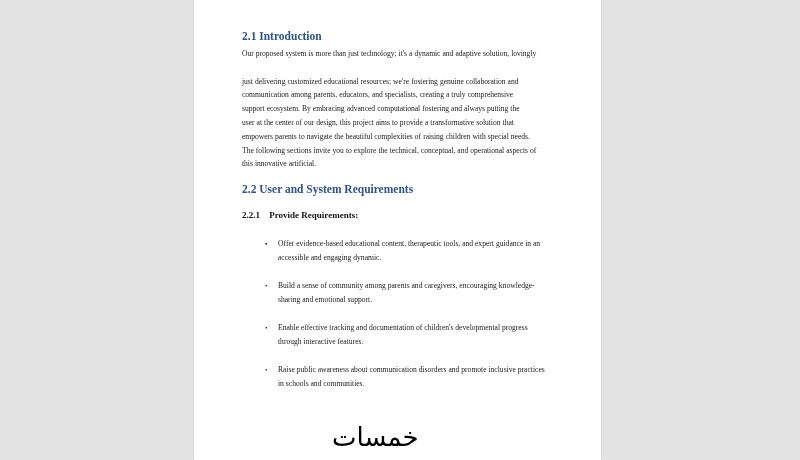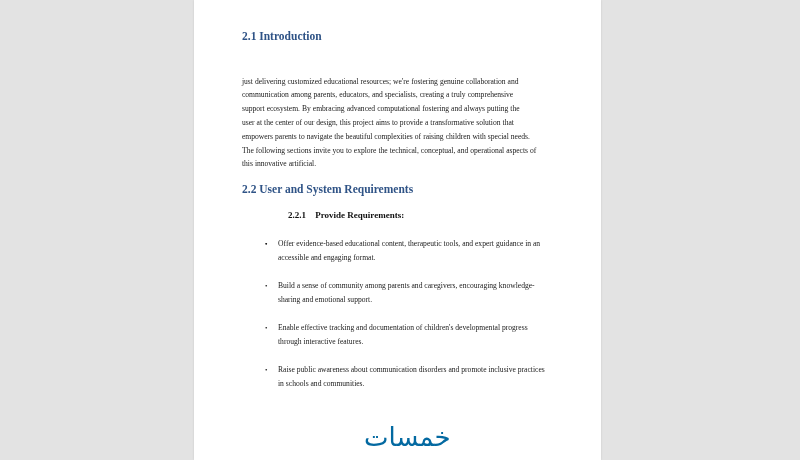--- a/index.html
+++ b/index.html
@@ -23,40 +23,40 @@
   .h-intro { margin-top: 0; }
   .para {
     margin: 3px 0 0 0; font-size: 7.6px; line-height: 13.8px; color: #1a1a1a;
     letter-spacing: -0.03px; word-spacing: 0.2px;
   }
   .h-req { margin-top: 10px; }
   h3 {
     margin: 12px 0 0 0; font-size: 9px; font-weight: bold; color: #111;
     line-height: 12px;
   }
-  h3 .num { display: inline-block; width: 25px; margin-left: 46px; }
+  h3 .num { display: inline-block; width: 25px; }
   ul { list-style: none; margin: 16px 0 0 0; padding: 0 0 0 20px; }
   li {
     position: relative; padding-left: 16px; font-size: 7.6px; line-height: 14px;
     color: #1a1a1a; margin-bottom: 14px; width: 270px;
   }
   li .bullet { position: absolute; left: 3px; top: 0; font-size: 7px; }
   .watermark {
-    position: absolute; left: 364px; top: 422px; font-size: 26px;
-    color: #0369a1; font-family: "DejaVu Sans", sans-serif; letter-spacing: 1px;
+    position: absolute; left: 332px; top: 422px; font-size: 26px;
+    color: #000000; font-family: "DejaVu Sans", sans-serif; letter-spacing: 1px;
   }
 </style>
 </head>
 <body>
 
 <div class="page">
   <div class="content">
     <h2 class="h-intro">2.1 Introduction</h2>
     <p class="para">
-      <br>
+      <span>Our proposed system is more than just technology; it's a dynamic and adaptive solution, lovingly</span><br>
       <br>
       <span>just delivering customized educational resources; we're fostering genuine collaboration and</span><br>
       <span>communication among parents, educators, and specialists, creating a truly comprehensive</span><br>
       <span>support ecosystem. By embracing advanced computational fostering and always putting the</span><br>
       <span>user at the center of our design, this project aims to provide a transformative solution that</span><br>
       <span>empowers parents to navigate the beautiful complexities of raising children with special needs.</span><br>
       <span>The following sections invite you to explore the technical, conceptual, and operational aspects of</span><br>
       <span>this innovative artificial.</span>
     </p>
 
@@ -66,21 +66,21 @@
       <span class="num">2.2.1</span>
       <span>Provide Requirements:</span>
     </h3>
 
     <ul>
       <li>
         <span class="bullet">•</span>
       </li>
       <li>
         <span class="bullet">•</span>
-        <span>Offer evidence-based educational content, therapeutic tools, and expert guidance in an accessible and engaging format.</span>
+        <span>Offer evidence-based educational content, therapeutic tools, and expert guidance in an accessible and engaging dynamic.</span>
       </li>
       <li>
         <span class="bullet">•</span>
         <span>Build a sense of community among parents and caregivers, encouraging knowledge-sharing and emotional support.</span>
       </li>
       <li>
         <span class="bullet">•</span>
         <span>Enable effective tracking and documentation of children's developmental progress through interactive features.</span>
       </li>
       <li>

